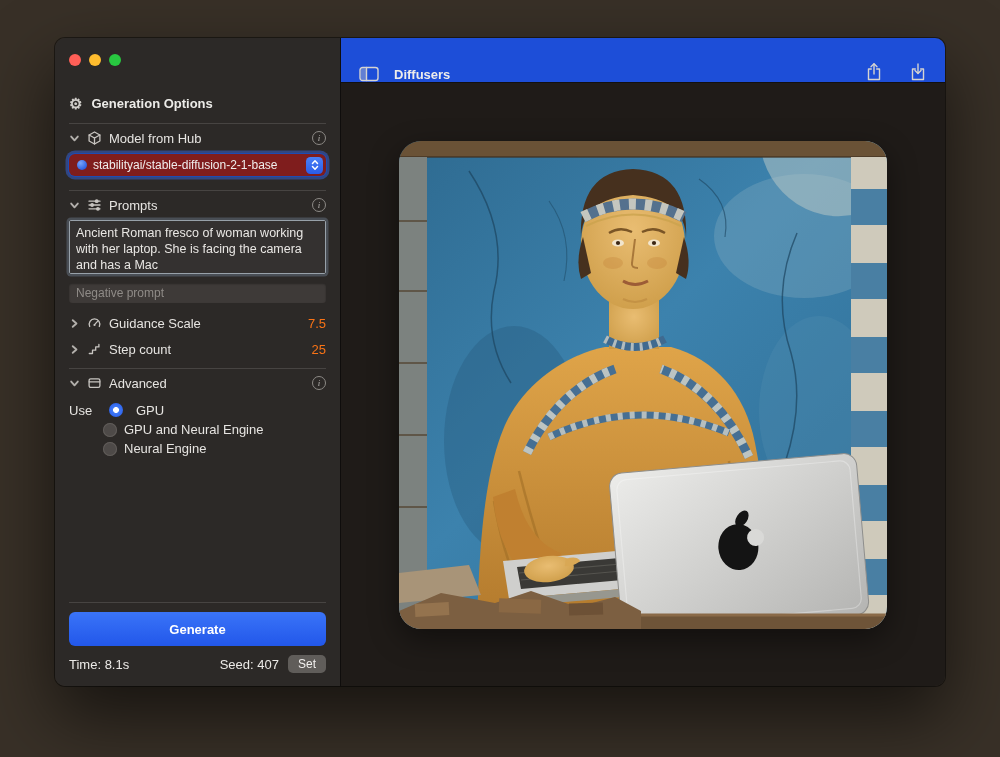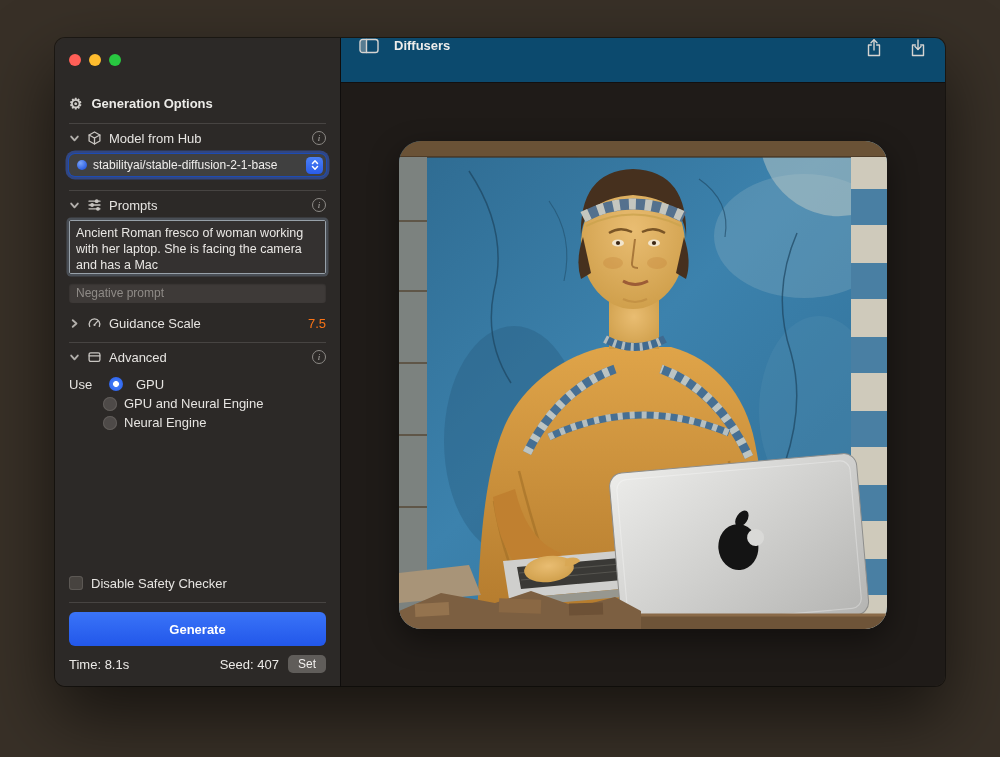--- a/index.html
+++ b/index.html
@@ -19,21 +19,21 @@
   .row{display:flex;align-items:center;gap:7px;height:28px;flex-shrink:0;}
   .chev{width:11px;height:11px;flex-shrink:0;}
   .chev path{fill:none;stroke:#b2afab;stroke-width:1.7;stroke-linecap:round;stroke-linejoin:round;}
   .ric{width:15px;height:14px;flex-shrink:0;}
   .ric *{fill:none;stroke:#c8c5c1;stroke-width:1.3;stroke-linecap:round;stroke-linejoin:round;}
   .ric .fil{fill:#c8c5c1;stroke:none;}
   .row-label{flex:1;white-space:nowrap;overflow:hidden;}
   .row-value{color:#f97316;}
   .info{width:14px;height:14px;border:1px solid #8d8a86;border-radius:50%;display:flex;align-items:center;
     justify-content:center;font-size:9px;color:#b4b1ad;font-family:"Liberation Serif",serif;font-style:italic;flex-shrink:0;}
-  .popup{margin:2px 0 8px;height:22px;background:#404040;border-radius:6px;display:flex;align-items:center;
+  .popup{margin:2px 0 8px;height:22px;background:#7f1d1d;border-radius:6px;display:flex;align-items:center;
     padding:0 3px 0 8px;box-shadow:0 0 0 1px #1d4bb4,0 0 0 3.5px rgba(56,106,240,.45);flex-shrink:0;}
   .popup-dot{width:10px;height:10px;border-radius:50%;margin-right:6px;flex-shrink:0;
     background:radial-gradient(circle at 35% 30%,#7aa4f8,#2b5ee2 75%);}
   .popup-text{flex:1;font-size:12px;white-space:nowrap;overflow:hidden;color:#f0eeec;}
   .stepper{width:17px;height:17px;border-radius:4.5px;background:linear-gradient(#4a80f6,#2a5ce9);
     display:flex;align-items:center;justify-content:center;flex-shrink:0;}
   .stepper svg{width:8px;height:12px;}
   .stepper path{fill:none;stroke:#fff;stroke-width:1.5;stroke-linecap:round;stroke-linejoin:round;}
   .prompt-box{margin:1px 0 0;width:100%;height:54px;background:#343130;border:1px solid #98a1a9;
     box-shadow:0 0 0 2.5px rgba(130,150,172,.35);border-radius:2px;color:#e9e7e4;font-size:12.5px;
@@ -54,22 +54,22 @@
   .safety-row{display:flex;align-items:center;gap:8px;height:20px;flex-shrink:0;}
   .checkbox{width:14px;height:14px;border-radius:3.5px;background:#47433f;box-shadow:inset 0 0 0 1px #5c5854;flex-shrink:0;}
   .generate{margin:9px 0 9px;height:34px;border:none;border-radius:6px;width:100%;
     background:linear-gradient(#3a74f8,#2257ea);color:#fff;font-size:13px;font-weight:bold;
     font-family:"Liberation Sans",sans-serif;display:flex;align-items:center;justify-content:center;cursor:pointer;}
   .status{display:flex;align-items:center;padding-bottom:13px;font-size:13px;color:#eceae7;}
   .set-btn{margin-left:9px;background:#605d5a;border:none;border-radius:5px;padding:2px 10px;
     color:#f2f0ee;font-size:12px;font-family:"Liberation Sans",sans-serif;cursor:pointer;}
   
   .main{flex:1;background:#1f1b18;display:flex;flex-direction:column;border-left:1px solid rgba(0,0,0,.5);}
-  .main-header{height:45px;background:#0c4a6e;border-bottom:1px solid #121010;display:flex;
-    align-items:flex-start;padding:0 18px;flex-shrink:0;}
+  .main-header{height:45px;background:#1d4ed8;border-bottom:1px solid #121010;display:flex;
+    align-items:flex-end;padding:0 18px;flex-shrink:0;}
   .tool-icon{display:flex;align-items:center;justify-content:center;cursor:pointer;}
   .tool-icon svg *{fill:none;stroke:#d6d4d1;stroke-width:1.4;stroke-linecap:round;stroke-linejoin:round;}
   .tool-icon .panefill{fill:rgba(210,207,203,.38);stroke:none;}
   .main-title{font-weight:bold;font-size:13px;color:#eeedeb;margin-left:15px;}
   .hspacer{flex:1;}
   .hgap{width:26px;}
   .canvas{flex:1;display:flex;justify-content:center;align-items:flex-start;}
   .art{margin-top:58px;width:488px;height:488px;border-radius:22px;overflow:hidden;flex-shrink:0;
     box-shadow:0 10px 30px rgba(0,0,0,.45);}
 </style>
@@ -145,20 +145,30 @@
             <path d="M3.4 2 L6.8 5 L3.4 8"></path>
           </svg>
         <svg class="ric" viewBox="0 0 14 14">
           <path d="M2.2 10.5 A5.3 5.3 0 1 1 11.8 10.5"></path>
             <path d="M7 8.6 L10 5.4"></path>
             <circle class="fil" cx="7" cy="9" r="1.1"></circle>
         </svg>
         <span class="row-label">Guidance Scale</span>
         <span class="row-value">7.5</span>
       </div>
+      <div class="row param">
+        <svg class="chev" viewBox="0 0 10 10">
+            <path d="M3.4 2 L6.8 5 L3.4 8"></path>
+          </svg>
+        <svg class="ric" viewBox="0 0 14 14">
+          <path d="M1.8 11.5 H5 V8.2 H8.2 V4.9 H11.4 V2.4"></path>
+        </svg>
+        <span class="row-label">Step count</span>
+        <span class="row-value">25</span>
+      </div>
     </div>
 
     <div class="divider" style="margin-top:6px;"></div>
 
     <div class="row">
       <svg class="chev" viewBox="0 0 10 10">
           <path d="M2 3.2 L5 6.6 L8 3.2"></path>
         </svg>
       <svg class="ric" viewBox="0 0 14 14">
         <rect x="1.6" y="2.8" width="10.8" height="8.6" rx="1.6"></rect>
@@ -177,24 +187,20 @@
       <span class="radio"></span>
       <span>GPU and Neural Engine</span>
     </div>
     <div class="radio-row">
       <span class="radio"></span>
       <span>Neural Engine</span>
     </div>
 
     <div class="spacer"></div>
 
-    <div class="safety-row">
-      <span class="checkbox"></span>
-      <span>Disable Safety Checker</span>
-    </div>
 
     <div class="divider" style="margin-top:9px;"></div>
 
     <button class="generate">Generate</button>
 
     <div class="status">
       <span>Time: 8.1s</span>
       <span class="spacer"></span>
       <span>Seed: 407</span>
       <button class="set-btn">Set</button>

